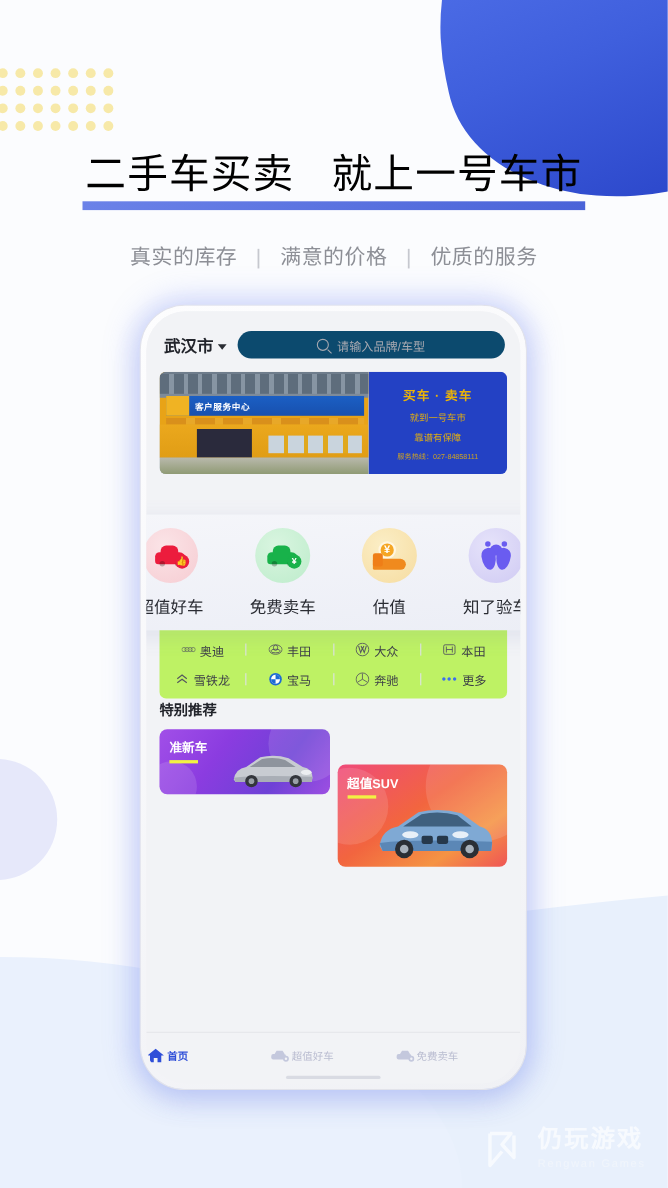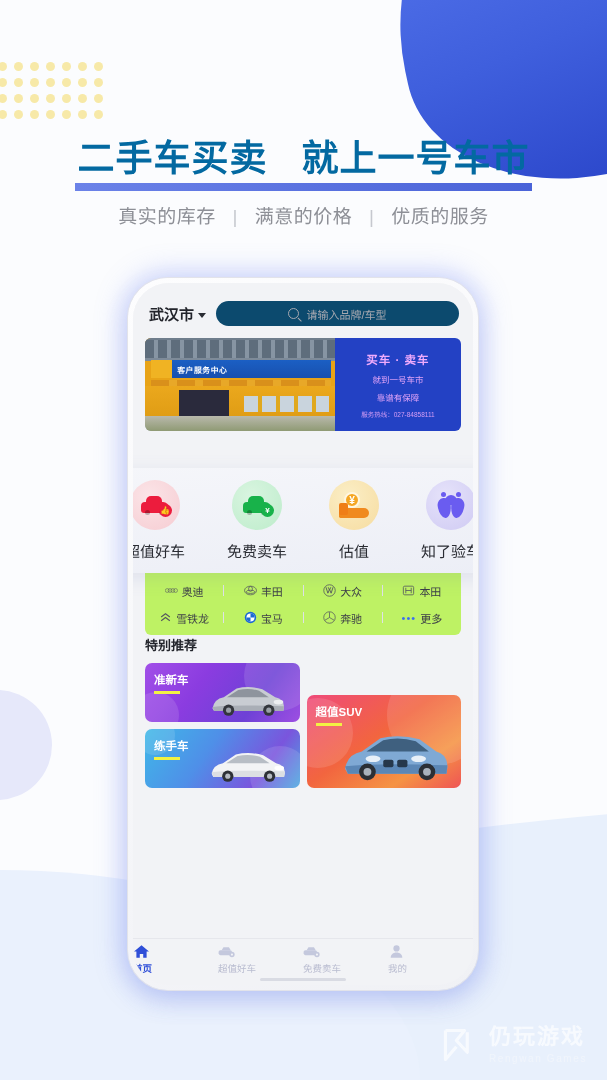--- a/index.html
+++ b/index.html
@@ -78,35 +78,35 @@
   .headline-wrap {
     position: absolute;
     top: 128px; left: 0; right: 0;
     z-index: 3;
     text-align: center;
   }
   .headline {
     display: inline-block;
     position: relative;
     font-size: 37px;
-    font-weight: bold;
+    font-weight: normal;
     letter-spacing: 1px;
-    color: #0369a1;
+    color: #000000;
     padding: 0 6px 9px 6px;
     white-space: pre;
   }
   .headline::after {
     content: "";
     position: absolute;
     left: 3px; right: 3px; bottom: 0;
     height: 8px;
     background: linear-gradient(90deg, #6b82e8 0%, #4a63d8 100%);
   }
   .subline {
-    margin-top: 10px;
+    margin-top: 27px;
     font-size: 19px;
     color: #8d8f96;
     letter-spacing: 0.5px;
   }
   .subline .sep { color: #c6c8cf; margin: 0 11px; }
 
   
   .phone {
     position: absolute;
     left: 128px;
@@ -251,21 +251,21 @@
     background: repeating-linear-gradient(90deg,
        #c9d4dd 0 14px, #e0a81d 14px 18px);
   }
   .shop-ground {
     position: absolute; left: 0; right: 0; bottom: 0; height: 16%;
     background: linear-gradient(#b9b9ac, #8f9a74);
   }
   .banner-blue {
     flex: 1;
     background: #2341c4;
-    color: #f0abfc;
+    color: #eab308;
     display: flex;
     flex-direction: column;
     align-items: center;
     justify-content: center;
     gap: 6px;
     padding: 4px;
   }
   .bb-1 { font-size: 11.5px; font-weight: bold; letter-spacing: 1px; }
   .bb-2, .bb-3 { font-size: 8.5px; opacity: 0.93; }
   .bb-4 { font-size: 6.5px; opacity: 0.85; }
@@ -447,22 +447,22 @@
     left: 0; right: 0; bottom: 0;
     height: 47px;
     background: #f2f3f6;
     border-top: 1px solid #e6e7ec;
     display: flex;
     align-items: center;
     padding-bottom: 6px;
   }
   .tab {
     flex: 1;
-    display: flex; flex-direction: column;
-    align-items: flex-start; gap: 2px;
+    display: flex; flex-direction: row;
+    align-items: flex-end; gap: 2px;
   }
   .tab-ic { width: 17px; height: 15px; }
   .tab-ic svg { width: 100%; height: 100%; display: block; }
   .tab-lb { font-size: 9.5px; }
   .tab.active .tab-lb { color: #2f4fd8; font-weight: bold; }
   .tab:not(.active) .tab-lb { color: #b9bcd0; }
   .home-ind {
     position: absolute;
     left: 50%; transform: translateX(-50%);
     bottom: 4px;
@@ -705,37 +705,20 @@
                 <path d="M24 19 L38 10 Q52 7 64 11 L76 19 Z" fill="#8e949d"></path>
                 <path d="M6 31 Q30 28 95 30 L94 36 L8 36 Z" fill="#a9aeb6"></path>
                 <circle cx="26" cy="35" r="7" fill="#33363c"></circle>
                   <circle cx="26" cy="35" r="3.2" fill="#9aa0a8"></circle>
                 <circle cx="76" cy="35" r="7" fill="#33363c"></circle>
                   <circle cx="76" cy="35" r="3.2" fill="#9aa0a8"></circle>
                 <ellipse cx="88" cy="25" rx="6" ry="3" fill="#eceef1"></ellipse>
               </svg>
             </div>
           </div>
-          <div class="rec-card rc-blue">
-            <div class="rc-blob" style="width:60px;height:60px;right:-10px;bottom:-18px"></div>
-            <div class="rc-blob" style="width:40px;height:40px;left:-10px;top:-14px"></div>
-            <div class="rc-tag">练手车</div>
-            <div class="minicar">
-              <svg viewBox="0 0 100 44">
-                <path d="M5 32 Q7 21 19 19 L35 8 Q52 4 69 9 L85 19 Q96 21 96 31 L95 36 L7 36 Z" fill="#f2f3f5"></path>
-                <path d="M23 19 L37 10 Q52 7 65 11 L77 19 Z" fill="#b7bdc5"></path>
-                <path d="M5 30 Q30 27 96 29 L95 36 L7 36 Z" fill="#dcdfe3"></path>
-                <circle cx="25" cy="35" r="7" fill="#2e3137"></circle>
-                  <circle cx="25" cy="35" r="3.2" fill="#b6bbc2"></circle>
-                <circle cx="77" cy="35" r="7" fill="#2e3137"></circle>
-                  <circle cx="77" cy="35" r="3.2" fill="#b6bbc2"></circle>
-                <ellipse cx="89" cy="25" rx="6" ry="3" fill="#fff"></ellipse>
-              </svg>
-            </div>
-          </div>
         </div>
         <div class="rec-card rc-red rc-big">
           <div class="rc-blob" style="width:100px;height:100px;right:-26px;top:-30px"></div>
           <div class="rc-blob" style="width:70px;height:70px;left:-24px;bottom:20px"></div>
           <div class="rc-tag">超值SUV</div>
           <div class="minicar big">
             <svg viewBox="0 0 120 56">
               <path d="M6 42 Q8 26 24 23 L44 9 Q64 4 86 10 L104 23 Q116 26 116 40 L115 47 L9 47 Z" fill="#7fa9d4"></path>
               <path d="M29 23 L47 11 Q64 7 82 12 L96 23 Z" fill="#3f607f"></path>
               <path d="M6 39 Q40 35 116 38 L115 47 L9 47 Z" fill="#5b87b6"></path>
@@ -833,31 +816,20 @@
               <g fill="#c4c8dd">
             <rect x="1" y="8" width="22" height="8" rx="3"></rect>
             <path d="M6 8 L9 3 H18 L21 8 Z"></path>
             <circle cx="23" cy="15" r="4.4"></circle>
           </g>
               <circle cx="23" cy="15" r="1.8" fill="#f2f3f6"></circle>
             </svg>
         </span>
         <span class="tab-lb">免费卖车</span>
       </div>
-      <div class="tab">
-        <span class="tab-ic">
-          <svg viewBox="0 0 22 22">
-              <g fill="#c4c8dd">
-            <circle cx="11" cy="6.5" r="4.6"></circle>
-            <path d="M11 12.5 C16 12.5 19.5 15.6 19.5 20 H2.5 C2.5 15.6 6 12.5 11 12.5 Z"></path>
-          </g>
-            </svg>
-        </span>
-        <span class="tab-lb">我的</span>
-      </div>
       <div class="home-ind"></div>
     </div>
 
   </div>
 </div>
 
 <div class="watermark">
   <span class="wm-mark">
     <svg viewBox="0 0 44 44">
       <g fill="none" stroke="#fafcff" stroke-width="3.4" stroke-linejoin="round">

